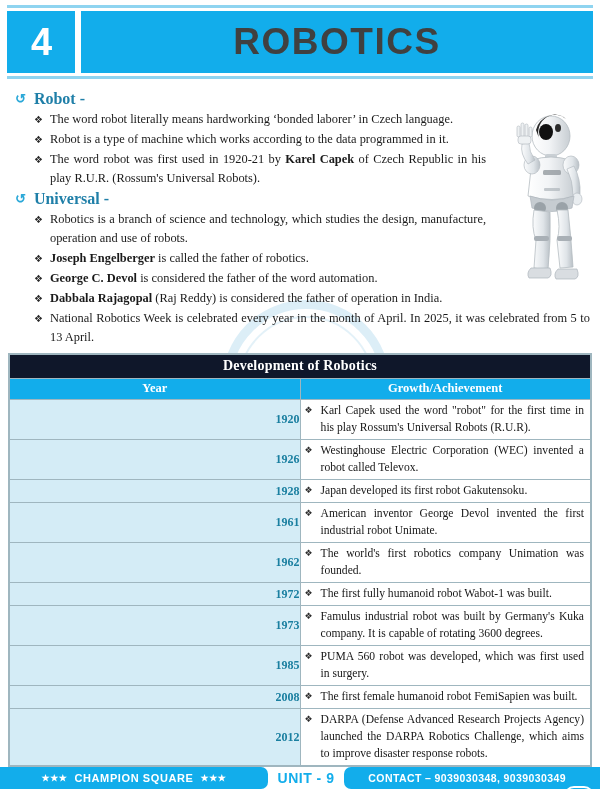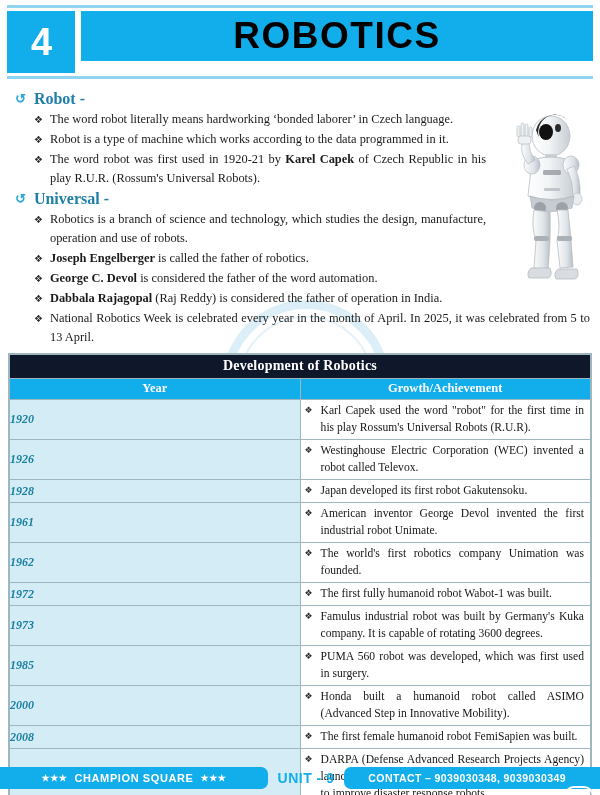--- a/index.html
+++ b/index.html
@@ -77,23 +77,23 @@
     display: flex;
     align-items: center;
     justify-content: center;
     font-family: "Liberation Sans", sans-serif;
     font-size: 38px;
     font-weight: bold;
     letter-spacing: -1px;
   }
   .chapter-title {
     flex: 1;
-    height: 50px;
+    height: 62px;
     background: #12adeb;
-    color: #000000;
+    color: #404040;
     display: flex;
     align-items: center;
     justify-content: center;
     font-family: "Liberation Sans", sans-serif;
     font-size: 37px;
     font-weight: bold;
     letter-spacing: 1.5px;
   }
 
   
@@ -199,23 +199,22 @@
     padding: 2px 0 3px 0 !important;
   }
   .th-year { width: 52px; }
   td.year {
     width: 52px;
     background: #d4ecf6;
     color: #1a7fa0;
     font-family: "Liberation Serif", serif;
     font-weight: bold;
     font-size: 12px;
-    text-align: left;
+    text-align: right;
     padding: 2px 0 !important;
-    font-style: italic;
   }
   td.growth {
     background: #ffffff;
     padding: 2px 6px 3px 4px !important;
   }
   td.growth ul {
     list-style: none;
     margin: 0;
     padding: 0;
   }
@@ -527,31 +526,20 @@
             <td class="growth">
               <ul>
                 <li>
                   <span class="g-mark">❖</span>
                   <span class="g-text">PUMA 560 robot was developed, which was first used in surgery.</span>
                 </li>
               </ul>
             </td>
           </tr>
           <tr>
-            <td class="year">2000</td>
-            <td class="growth">
-              <ul>
-                <li>
-                  <span class="g-mark">❖</span>
-                  <span class="g-text">Honda built a humanoid robot called ASIMO (Advanced Step in Innovative Mobility).</span>
-                </li>
-              </ul>
-            </td>
-          </tr>
-          <tr>
             <td class="year">2008</td>
             <td class="growth">
               <ul>
                 <li>
                   <span class="g-mark">❖</span>
                   <span class="g-text">The first female humanoid robot FemiSapien was built.</span>
                 </li>
               </ul>
             </td>
           </tr>

